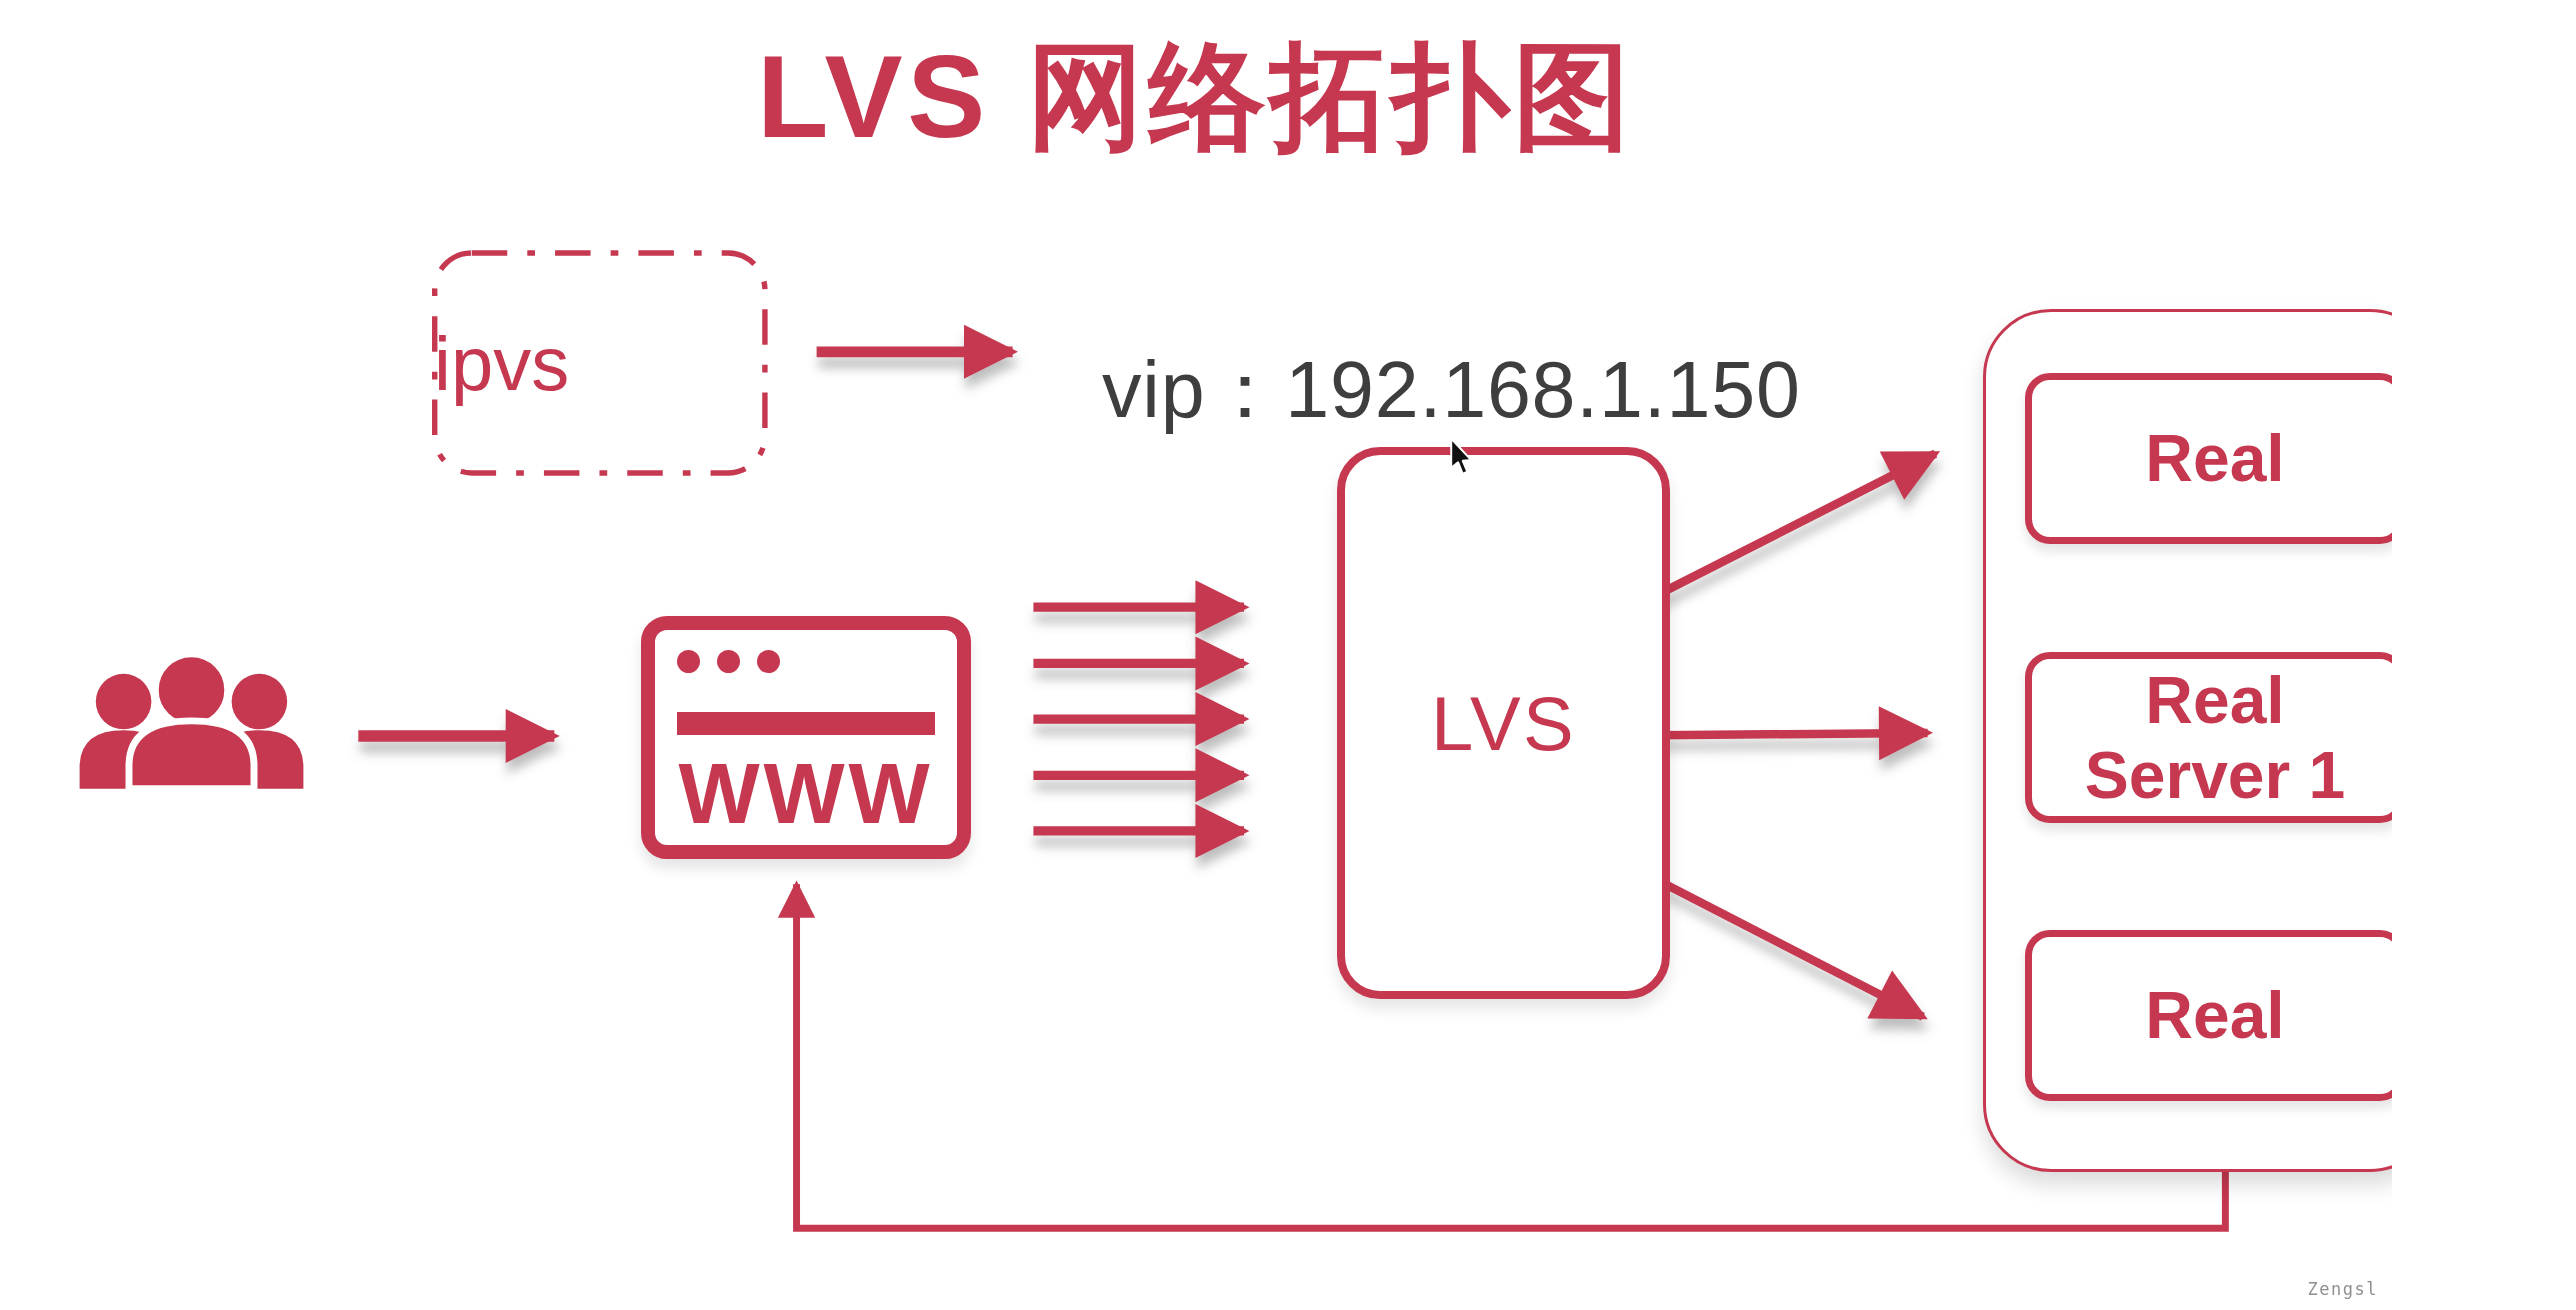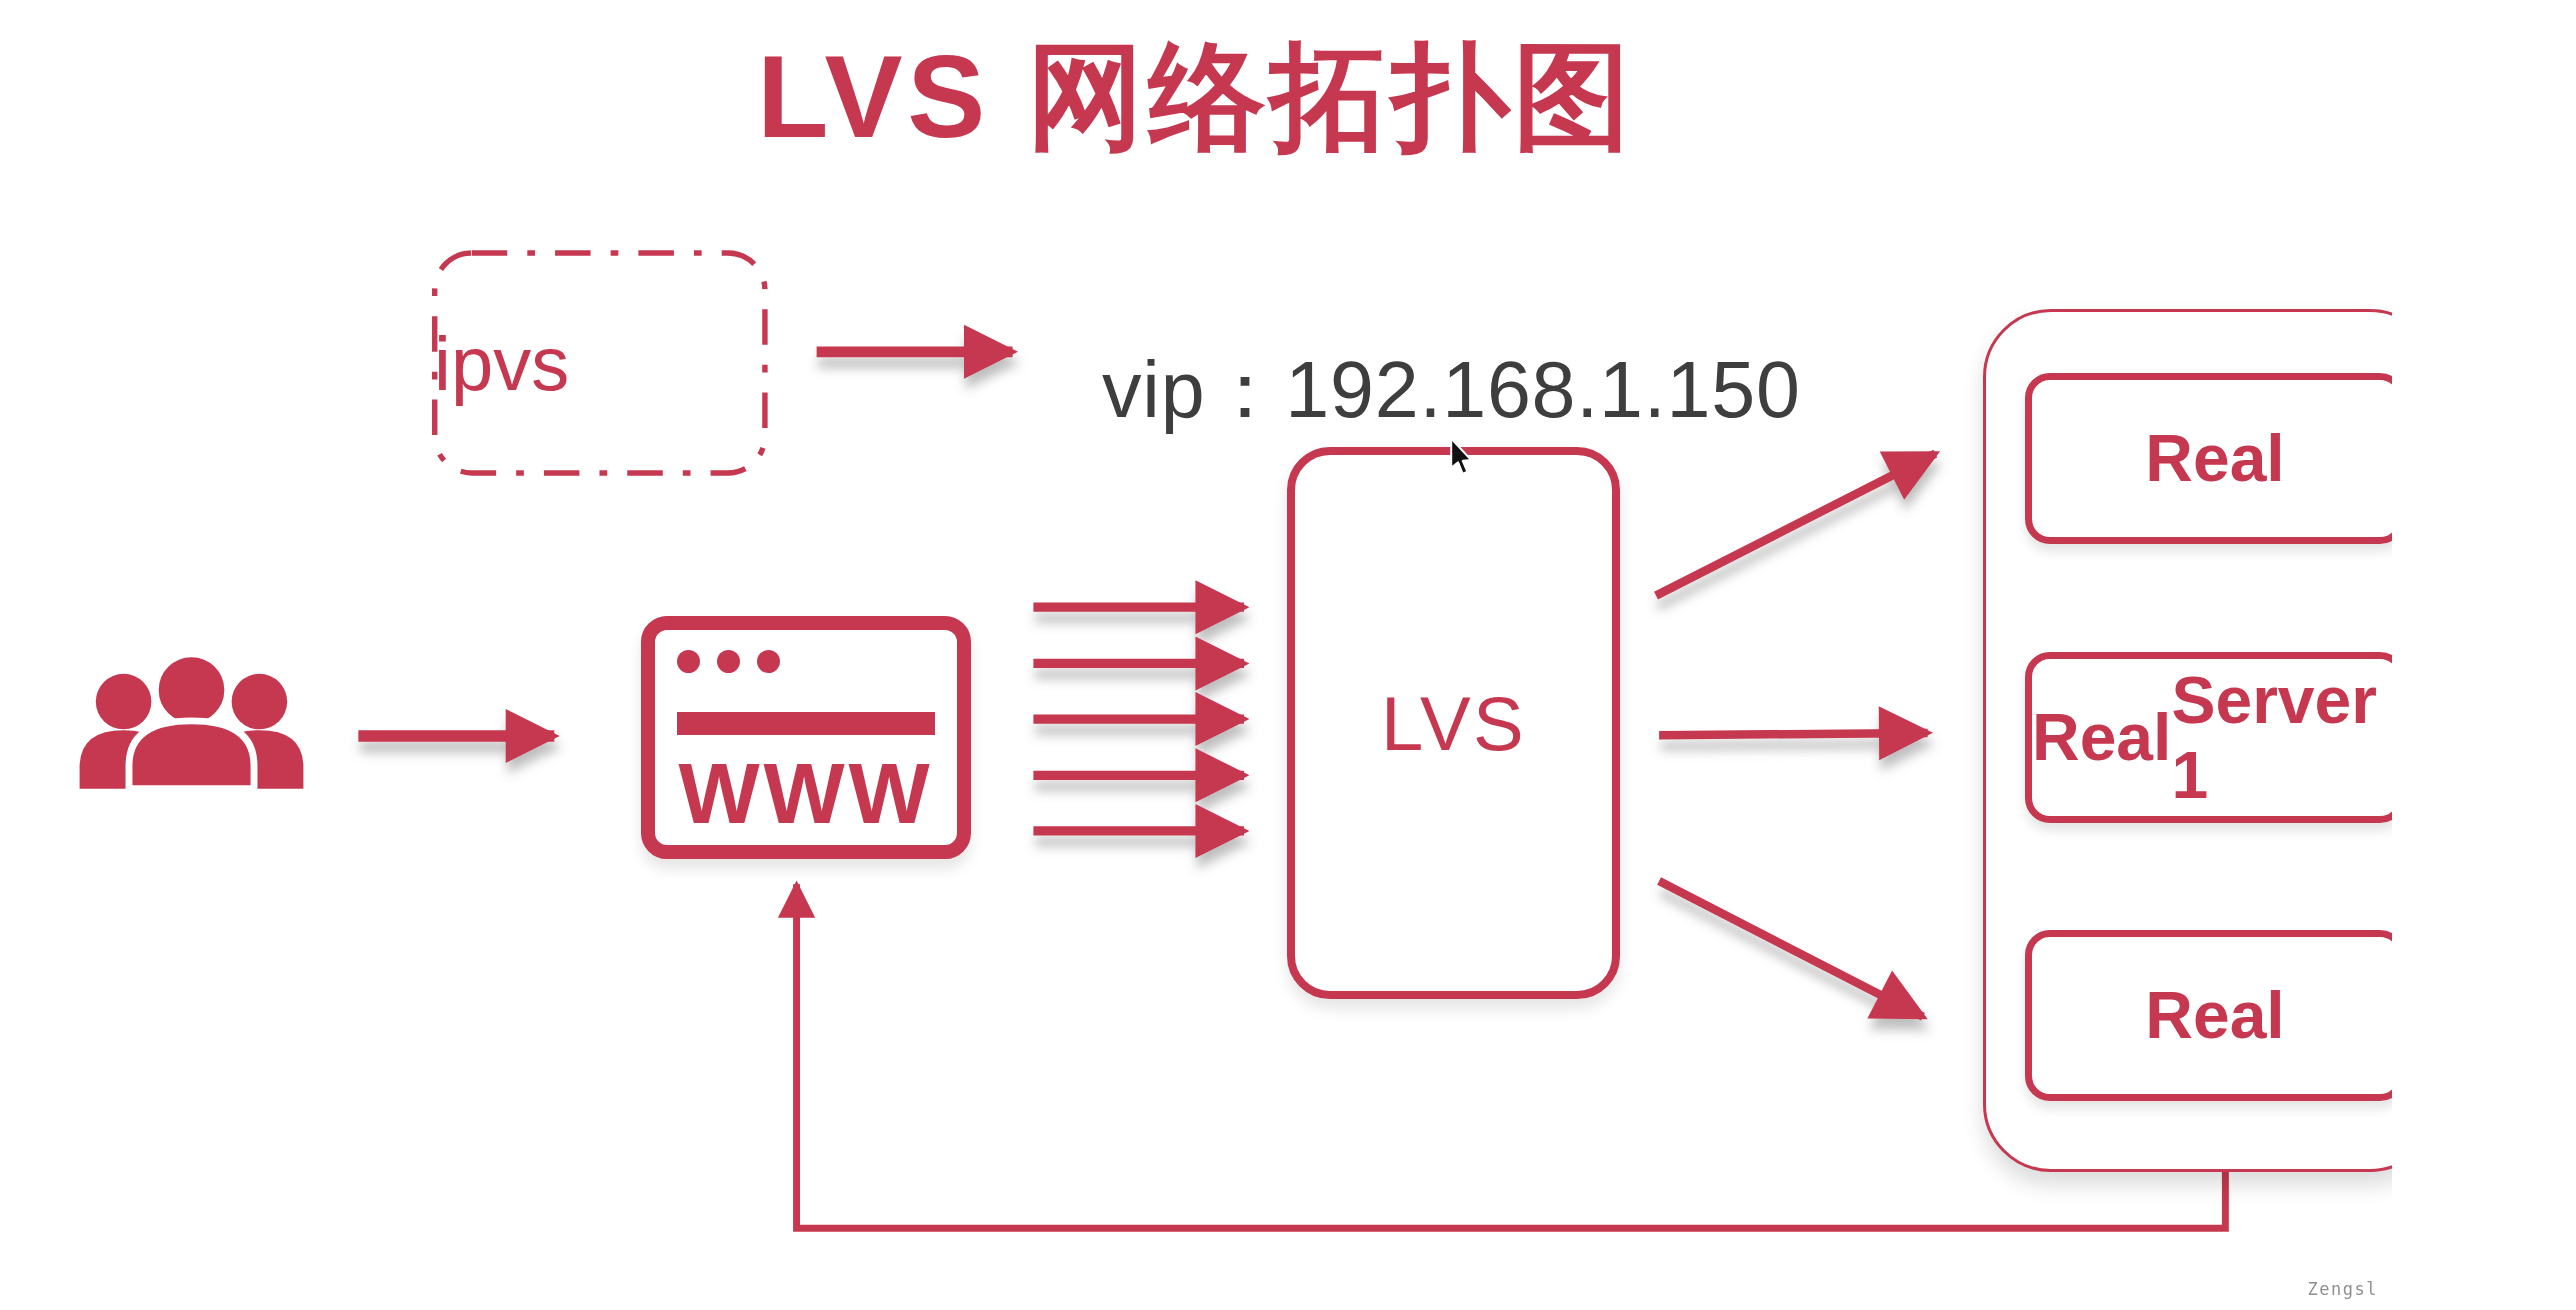--- a/index.html
+++ b/index.html
@@ -45,37 +45,37 @@
   }
   .www-dots{position:absolute;top:20px;left:21.6px;display:flex;gap:17px;}
   .www-dot{width:23px;height:23px;border-radius:50%;background:var(--red);}
   .www-bar{position:absolute;top:82px;left:21.6px;right:21.6px;height:23px;background:var(--red);}
   .www-label{
     position:absolute;top:114px;left:0;right:0;text-align:center;
     font-size:86px;font-weight:700;letter-spacing:3.9px;color:var(--red);
   }
   
   .lvs-box{
-    position:absolute;left:1287px;top:447px;width:333px;height:552px;
+    position:absolute;left:1337px;top:447px;width:333px;height:552px;
     box-sizing:border-box;border:8.5px solid var(--red);border-radius:43px;
     background:#ffffff;box-shadow:0 9.3px 15.4px rgba(0,0,0,.10);
     display:flex;align-items:center;justify-content:center;
   }
   .lvs-box span{font-size:76px;color:var(--red);letter-spacing:2.3px;font-weight:500;}
   
   .rs-container{
     position:absolute;left:1983px;top:309px;width:455px;height:863px;
     box-sizing:border-box;border:3.1px solid var(--red);border-radius:68px;
     background:#ffffff;box-shadow:0 12.3px 21.6px rgba(0,0,0,.14);
   }
   .rs-box{
     position:absolute;left:39px;width:380px;height:171px;
     box-sizing:border-box;border:7.7px solid var(--red);border-radius:25px;
     background:#ffffff;box-shadow:0 7.7px 10.8px rgba(0,0,0,.10);
-    display:flex;flex-direction:row;align-items:center;justify-content:center;
+    display:flex;flex-direction:column;align-items:center;justify-content:center;
     color:var(--red);font-size:66px;line-height:75px;font-weight:600;
   }
   .rs-box.rs-1{top:61px;}
   .rs-box.rs-2{top:340px;}
   .rs-box.rs-3{top:618px;}
   
   .cursor{position:absolute;left:1448px;top:437px;}
   
   .watermark{
     position:absolute;right:14px;bottom:10.8px;

